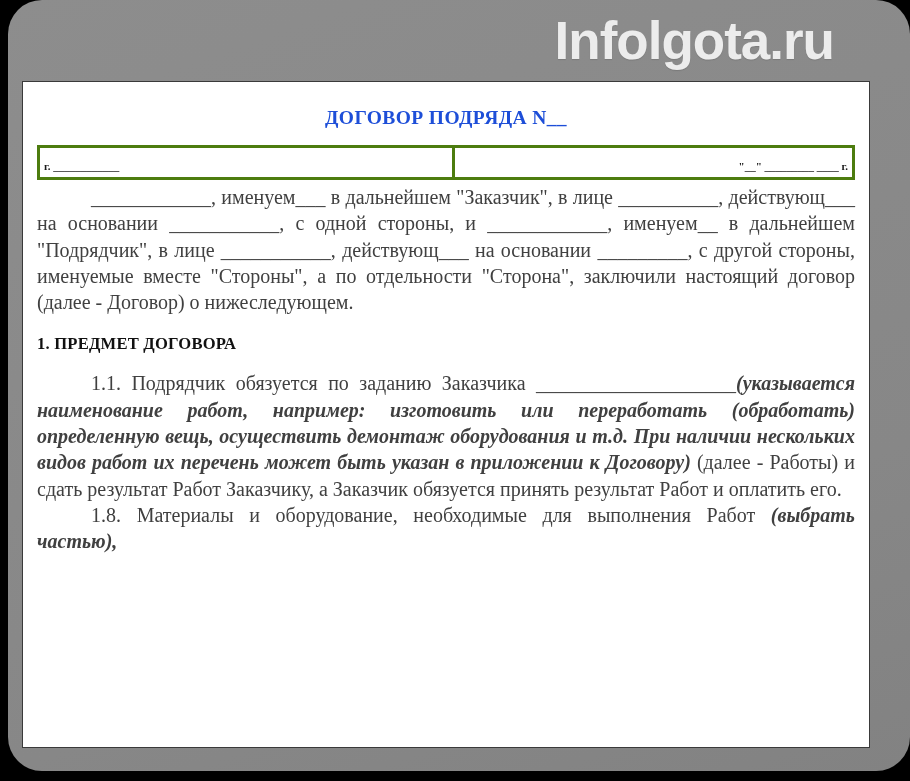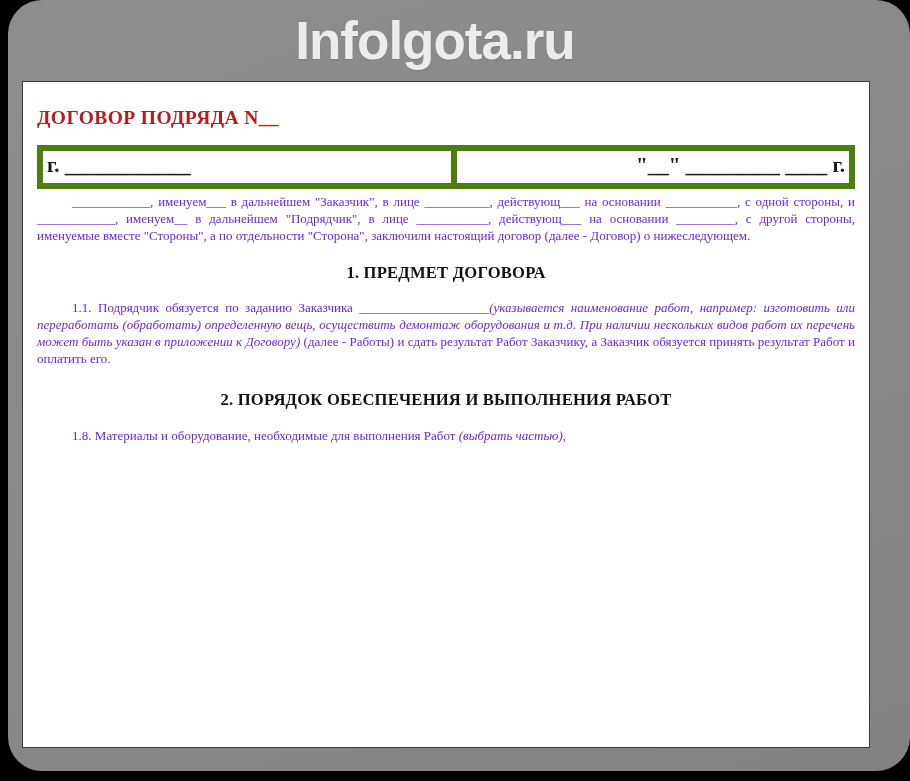--- a/index.html
+++ b/index.html
@@ -38,21 +38,21 @@
 
   
   #watermark {
     position: absolute;
     left: 0;
     top: 0;
     width: 826px;
     height: 80px;
     display: flex;
     align-items: center;
-    justify-content: center;
+    justify-content: flex-end;
     padding-left: 28px;
     box-sizing: border-box;
     pointer-events: none;
   }
   #watermark-text {
     font-family: "Liberation Sans", "DejaVu Sans", sans-serif;
     font-weight: bold;
     font-size: 53px;
     color: #ececec;
     letter-spacing: -1px;
@@ -79,62 +79,62 @@
     position: relative;
     width: 100%;
     height: 100%;
     color: #191919;
     font-size: 16.2px;
     line-height: 1.33;
   }
 
   
   .doc-title {
+    text-align: center;
     font-weight: bold;
     font-size: 19.5px;
     letter-spacing: 0.4px;
     margin-top: 23px;
     margin-bottom: 14px;
-    color: #b91c1c;
+    color: #1d4ed8;
   }
 
   
   .header-table {
     width: 100%;
     border-collapse: collapse;
     margin-bottom: 4px;
     table-layout: fixed;
   }
   .header-table td {
-    border: 6px solid #4d7c0f;
+    border: 3px solid #4d7c0f;
     padding: 1px 4px 3px 4px;
     vertical-align: bottom;
-    font-size: 21px;
+    font-size: 11px;
     height: 25px;
     overflow: hidden;
     white-space: nowrap;
   }
   .hcell-left { width: 51%; text-align: left; font-weight: bold; }
   .hcell-right { width: 49%; text-align: right; font-weight: bold; }
 
   
   p.body-par {
     margin: 0 0 0 0;
     text-align: justify;
     text-justify: inter-word;
-    font-size: 13px;
+    font-size: 20px;
     line-height: 1.315;
-    color: #6d28d9;
+    color: #404040;
   }
   p.indent { text-indent: 2.7em; }
   p.bold { font-weight: bold; }
-  .ital { font-style: italic; }
+  .ital { font-style: italic; font-weight: bold; }
 
   .sec-head {
-    text-align: center;
     font-weight: bold;
     font-size: 16.6px;
     margin: 18px 0 15px 0;
     letter-spacing: 0.2px;
     color: #111111;
   }
   .sec-head.second { margin: 21px 0 16px 0; }
 </style>
 </head>
 <body>
@@ -163,21 +163,20 @@
         </tbody>
       </table>
 
       <p class="body-par indent">____________, именуем___ в дальнейшем "Заказчик", в лице __________, действующ___ на основании ___________, с одной стороны, и ____________, именуем__ в дальнейшем "Подрядчик", в лице ___________, действующ___ на основании _________, с другой стороны, именуемые вместе "Стороны", а по отдельности "Сторона", заключили настоящий договор (далее - Договор) о нижеследующем.</p>
 
       <div class="sec-head">1. ПРЕДМЕТ ДОГОВОРА</div>
 
       <p class="body-par indent"><span>1.1. Подрядчик обязуется по заданию Заказчика ____________________</span><span class="ital">(указывается наименование работ, например: изготовить или переработать (обработать) определенную вещь, осуществить демонтаж оборудования и т.д. При наличии нескольких видов работ их перечень может быть указан в приложении к Договору)</span><span> (далее - Работы) и сдать результат Работ Заказчику, а Заказчик обязуется принять результат Работ и оплатить его.</span></p>
 
 
-      <div class="sec-head second">2. ПОРЯДОК ОБЕСПЕЧЕНИЯ И ВЫПОЛНЕНИЯ РАБОТ</div>
 
       <p class="body-par indent"><span>1.8. Материалы и оборудование, необходимые для выполнения Работ </span><span class="ital">(выбрать частью),</span></p>
 
 
     </div>
   </div>
 
 </div>
 
 </body></html>

